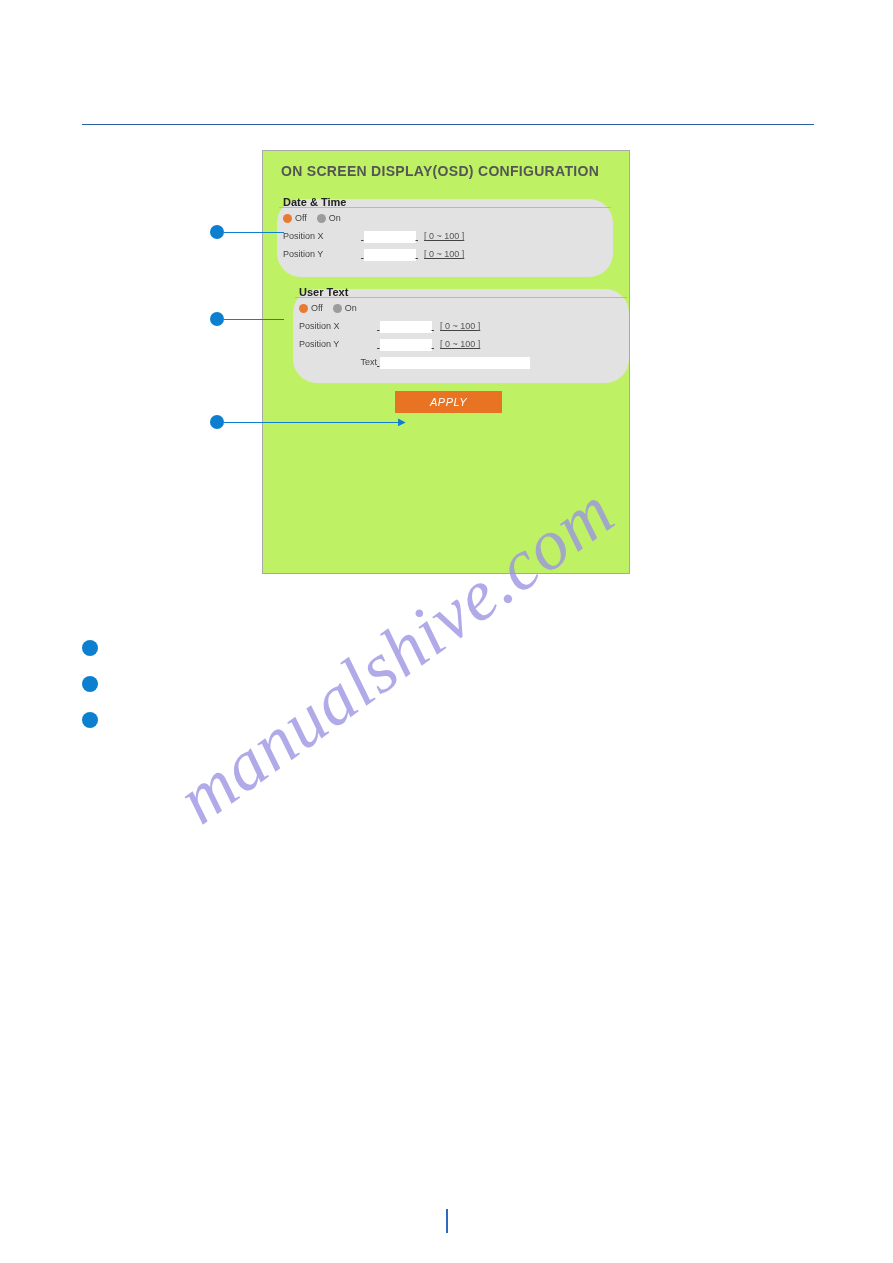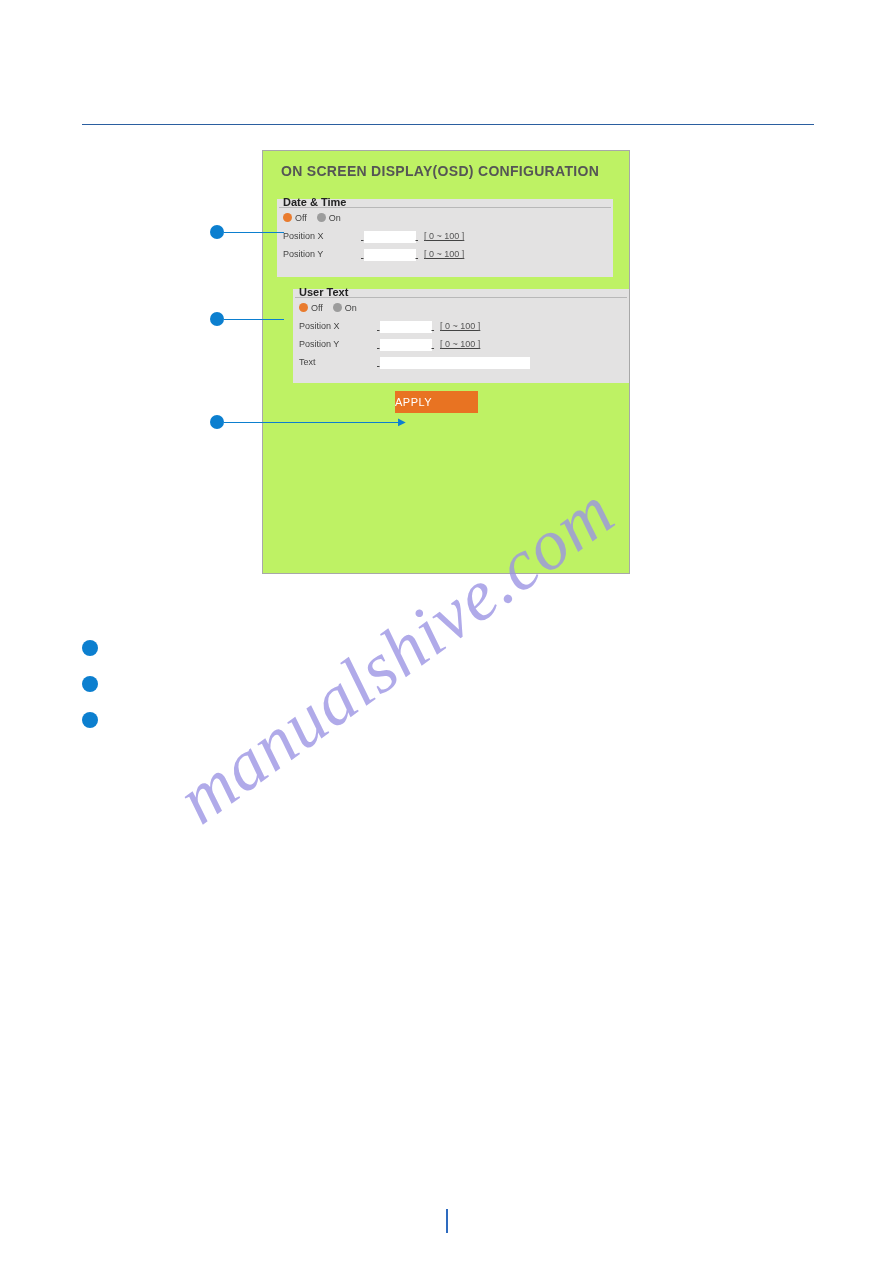--- a/index.html
+++ b/index.html
@@ -8,45 +8,45 @@
   .page { position: relative; width: 100%; height: 100%; }
 
   
   .hr-line { position: absolute; top: 124px; left: 82px; width: 732px; height: 1px; background: #2b5fa0; }
 
   
   .osd-panel-border { position: absolute; top: 150px; left: 262px; width: 368px; height: 424px; border: 1px solid #a8a8a8; background: #bef264; }
 
   .osd-title { position: absolute; top: 12px; left: 18px; font-weight: bold; font-size: 14px; color: #555; letter-spacing: 0.3px; }
 
-  .group { position: absolute; left: 14px; width: 336px; background: #e3e2e2; padding-bottom: 8px; }
+  .group { position: absolute; left: 14px; width: 336px; background: #e3e2e2; padding-bottom: 8px; border-radius: 24px; }
   #group-date { top: 48px; height: 78px; }
   #group-user { top: 138px; height: 94px; margin-left: 16px; }
 
   .group-legend { position: absolute; left: 6px; top: -3px; font-size: 11px; font-weight: bold; color: #222; background: transparent; padding: 0; }
   .group-hr { position: absolute; left: 2px; top: 8px; right: 2px; height: 1px; background: #b8b8b8; }
 
-  .radio-row { position: absolute; left: 6px; top: 14px; font-size: 9px; color: #444; display: flex; align-items: flex-start; gap: 3px; }
+  .radio-row { position: absolute; left: 6px; top: 14px; font-size: 9px; color: #444; display: flex; align-items: center; gap: 3px; }
   .radio-dot { width: 9px; height: 9px; border-radius: 50%; display: inline-block; vertical-align: middle; }
   .r-orange { background: #e97b2e; }
   .r-gray { background: #9c9c9c; }
 
   .field-row { position: absolute; left: 6px; font-size: 9px; color: #444; text-decoration: underline; }
   #group-date .fr1 { top: 32px; }
   #group-date .fr2 { top: 50px; }
   #group-user .fr1 { top: 32px; }
   #group-user .fr2 { top: 50px; }
-  #group-user .fr3 { top: 68px; }
+  #group-user .fr3 { top: 68px; text-align: right; }
 
   .field-label { display: inline-block; width: 78px; }
   .field-input { display: inline-block; width: 52px; height: 12px; background: #fff; vertical-align: middle; }
   .field-input-wide { width: 150px; }
   .field-hint { margin-left: 6px; color: #555; }
 
-  .apply-btn { position: absolute; top: 240px; left: 132px; width: 83px; height: 22px; background: #e87322; color: #fff; font-size: 11px; line-height: 22px; letter-spacing: 0.5px; }
+  .apply-btn { position: absolute; top: 240px; left: 132px; width: 107px; height: 22px; background: #e87322; color: #fff; font-size: 11px; text-align: center; line-height: 22px; letter-spacing: 0.5px; font-style: italic; }
 
   
   .callout-dot { position: absolute; width: 14px; height: 14px; border-radius: 50%; background: #0c7fcf; }
   .callout-line { position: absolute; height: 1px; background: #0c7fcf; }
   .callout-arrow { position: absolute; color: #0c7fcf; font-size: 10px; }
 
   #dot-a { top: 225px; left: 210px; }
   #line-a { top: 232px; left: 224px; width: 60px; }
 
   #dot-b { top: 312px; left: 210px; }

